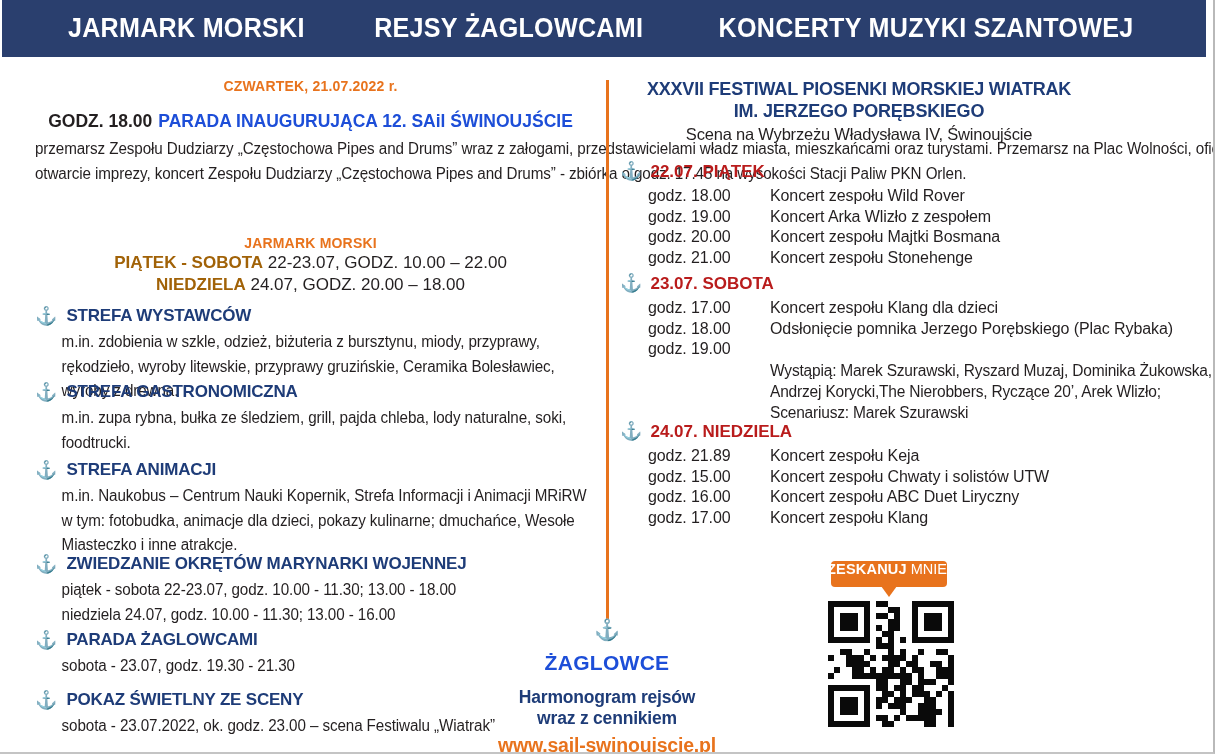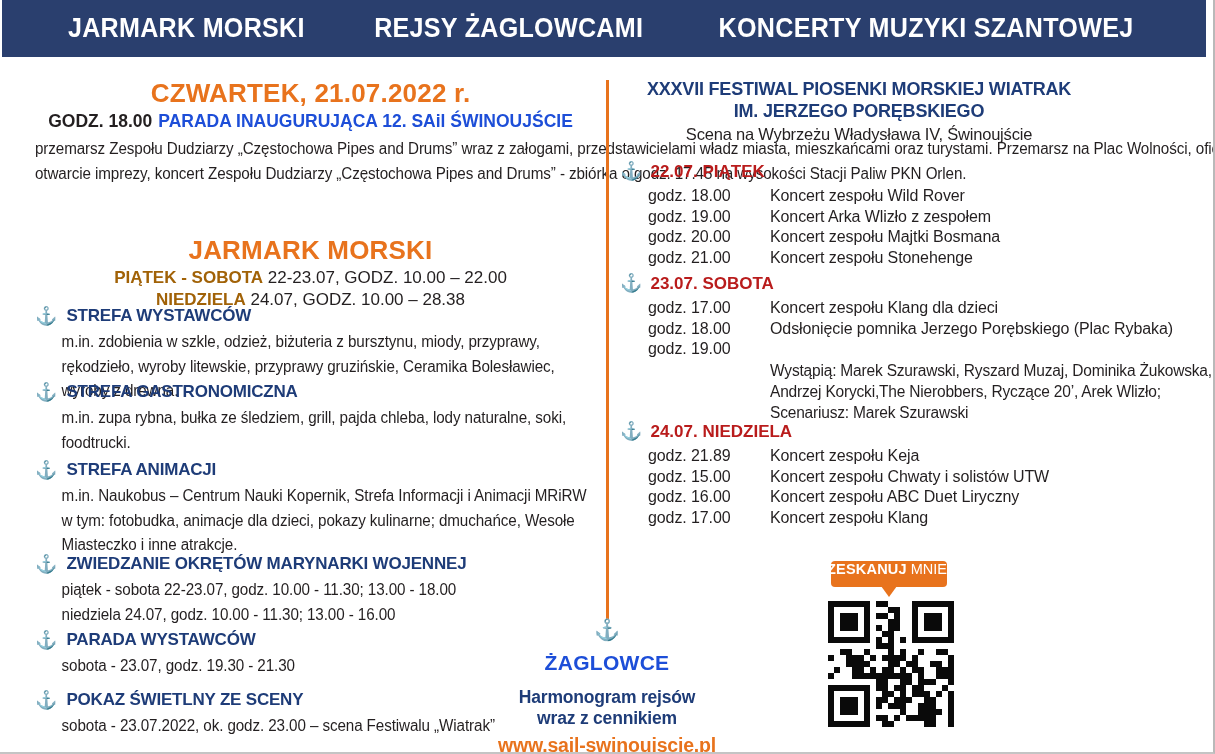--- a/index.html
+++ b/index.html
@@ -24,21 +24,21 @@
   .top-bar .bar-item {
     color:#ffffff; font-size:27px; font-weight:600; letter-spacing:.3px;
     display:inline-block; transform:scaleX(.93); transform-origin:center;
     white-space:nowrap;
   }
 
   
   .abs { position:absolute; }
   .lcol { left:35px; width:551px; }
   .center { text-align:center; }
-  .big-title { font-size:26px; font-weight:bold; color:#e8731d; letter-spacing:.2px; }
+  .big-title { font-size:14px; font-weight:bold; color:#e8731d; letter-spacing:.2px; }
   .parade-head { font-size:17.5px; font-weight:bold; }
   .parade-head .time { color:#231f20; margin-right:6px; }
   .parade-head .ttl { color:#1d4ed8; }
   .body-txt {
     font-size:16px; line-height:24.5px; letter-spacing:-.1px;
     transform:scaleX(.95); transform-origin:0 0; width:105.5%;
   }
   .just { text-align:justify; }
   .sched-line { font-size:17px; margin-top:2px; }
   .sched-line b { color:#a16207;text-align:right; }
@@ -103,21 +103,21 @@
 
 <div class="abs lcol center parade-head" style="top:111px;">
   <span class="time">GODZ. 18.00</span><span class="ttl">PARADA INAUGURUJĄCA 12. SAil ŚWINOUJŚCIE</span>
 </div>
 
 <div class="abs lcol body-txt just" style="top:137px;">przemarsz Zespołu Dudziarzy „Częstochowa Pipes and Drums” wraz z załogami, przedstawicielami władz miasta, mieszkańcami oraz turystami. Przemarsz na Plac Wolności, oficjalne otwarcie imprezy, koncert Zespołu Dudziarzy „Częstochowa Pipes and Drums” - zbiórka o godz. 17.45 na wysokości Stacji Paliw PKN Orlen.</div>
 
 <div class="abs lcol center" style="top:235px;">
   <div class="big-title">JARMARK MORSKI</div>
   <div class="sched-line"><b>PIĄTEK - SOBOTA</b><span> 22-23.07, GODZ. 10.00 – 22.00</span></div>
-  <div class="sched-line"><b>NIEDZIELA</b><span> 24.07, GODZ. 10.00 – 28.38</span></div>
+  <div class="sched-line"><b>NIEDZIELA</b><span> 24.07, GODZ. 20.00 – 18.00</span></div>
 </div>
 
 <div class="abs lcol" style="top:304px;">
   <div class="sec-head">
       <span class="anchor">⚓</span>
       <span class="st">STREFA WYSTAWCÓW</span>
     </div>
   <div class="sec-body body-txt">m.in. zdobienia w szkle, odzież, biżuteria z bursztynu, miody, przyprawy, rękodzieło, wyroby litewskie, przyprawy gruzińskie, Ceramika Bolesławiec, wyroby z drewna.</div>
 </div>
 
@@ -144,21 +144,21 @@
     </div>
   <div class="sec-body body-txt">
     <div>piątek - sobota 22-23.07, godz. 10.00 - 11.30; 13.00 - 18.00</div>
     <div>niedziela 24.07, godz. 10.00 - 11.30; 13.00 - 16.00</div>
   </div>
 </div>
 
 <div class="abs lcol" style="top:628px;">
   <div class="sec-head">
       <span class="anchor">⚓</span>
-      <span class="st">PARADA WYSTAWCÓW</span>
+      <span class="st">PARADA ŻAGLOWCAMI</span>
     </div>
   <div class="sec-body body-txt">sobota - 23.07, godz. 19.30 - 21.30</div>
 </div>
 
 <div class="abs lcol" style="top:688px;">
   <div class="sec-head">
       <span class="anchor">⚓</span>
       <span class="st">POKAZ ŚWIETLNY ZE SCENY</span>
     </div>
   <div class="sec-body body-txt">sobota - 23.07.2022, ok. godz. 23.00 – scena Festiwalu „Wiatrak”</div>

